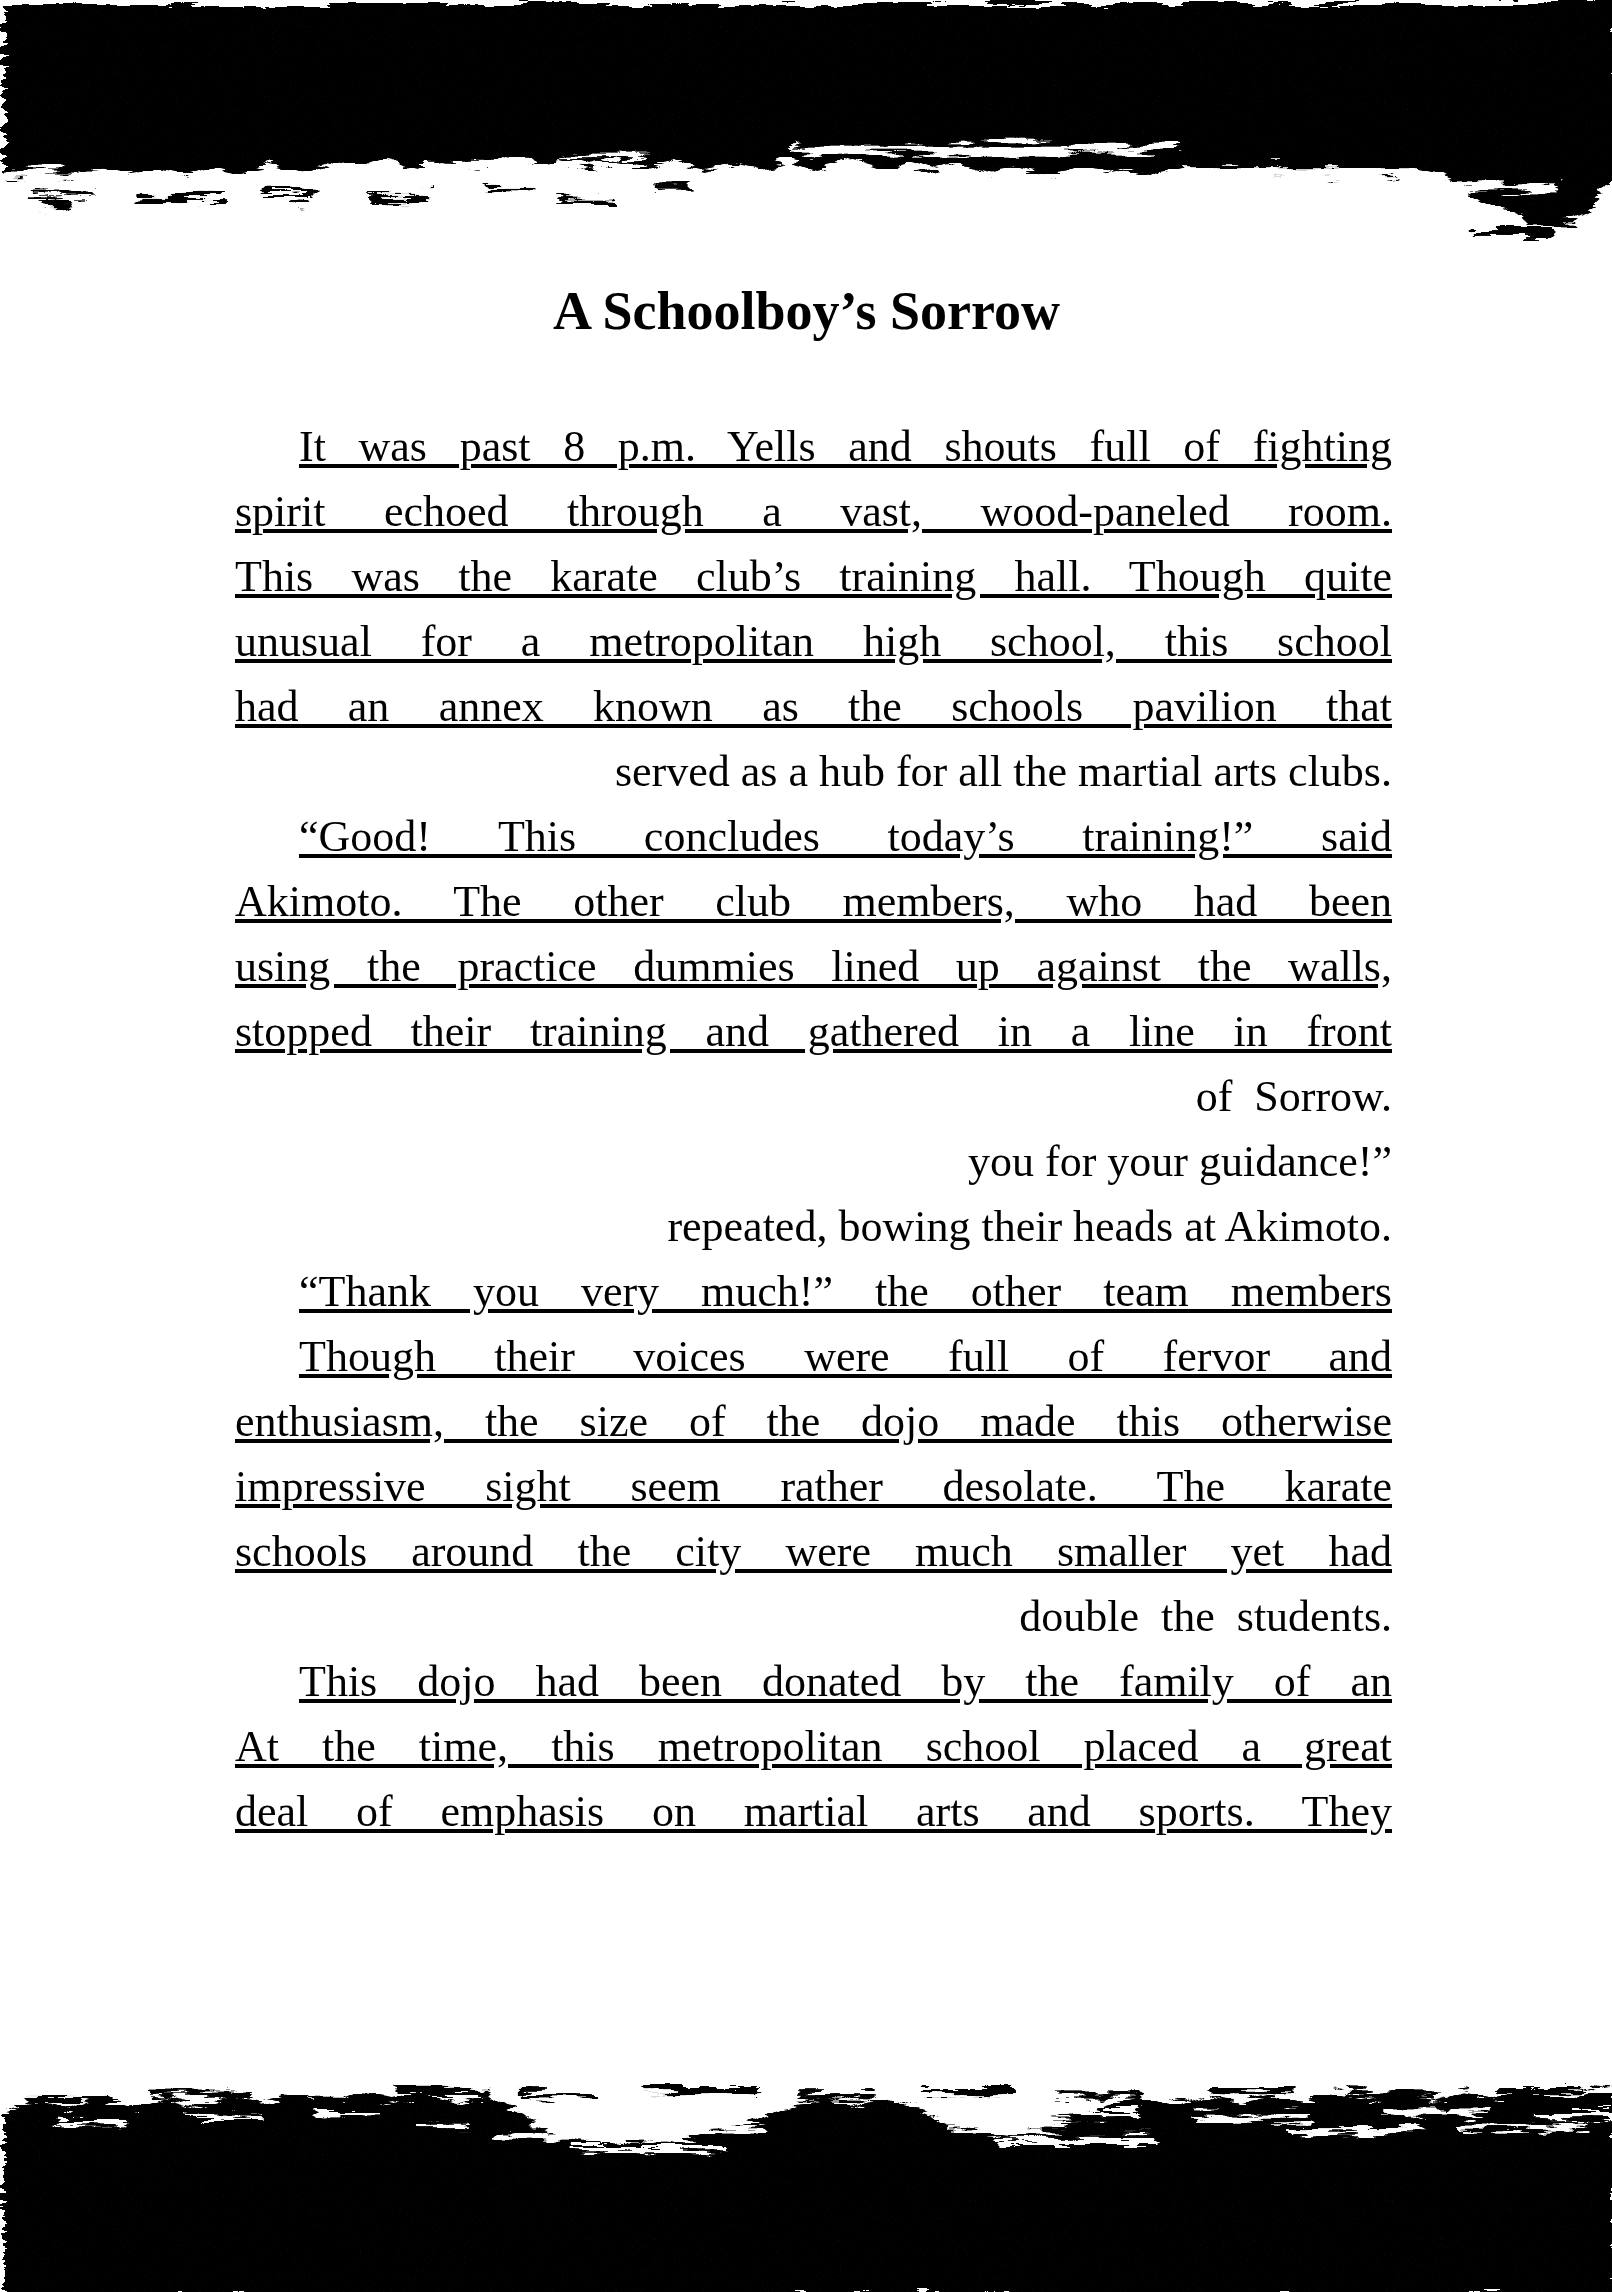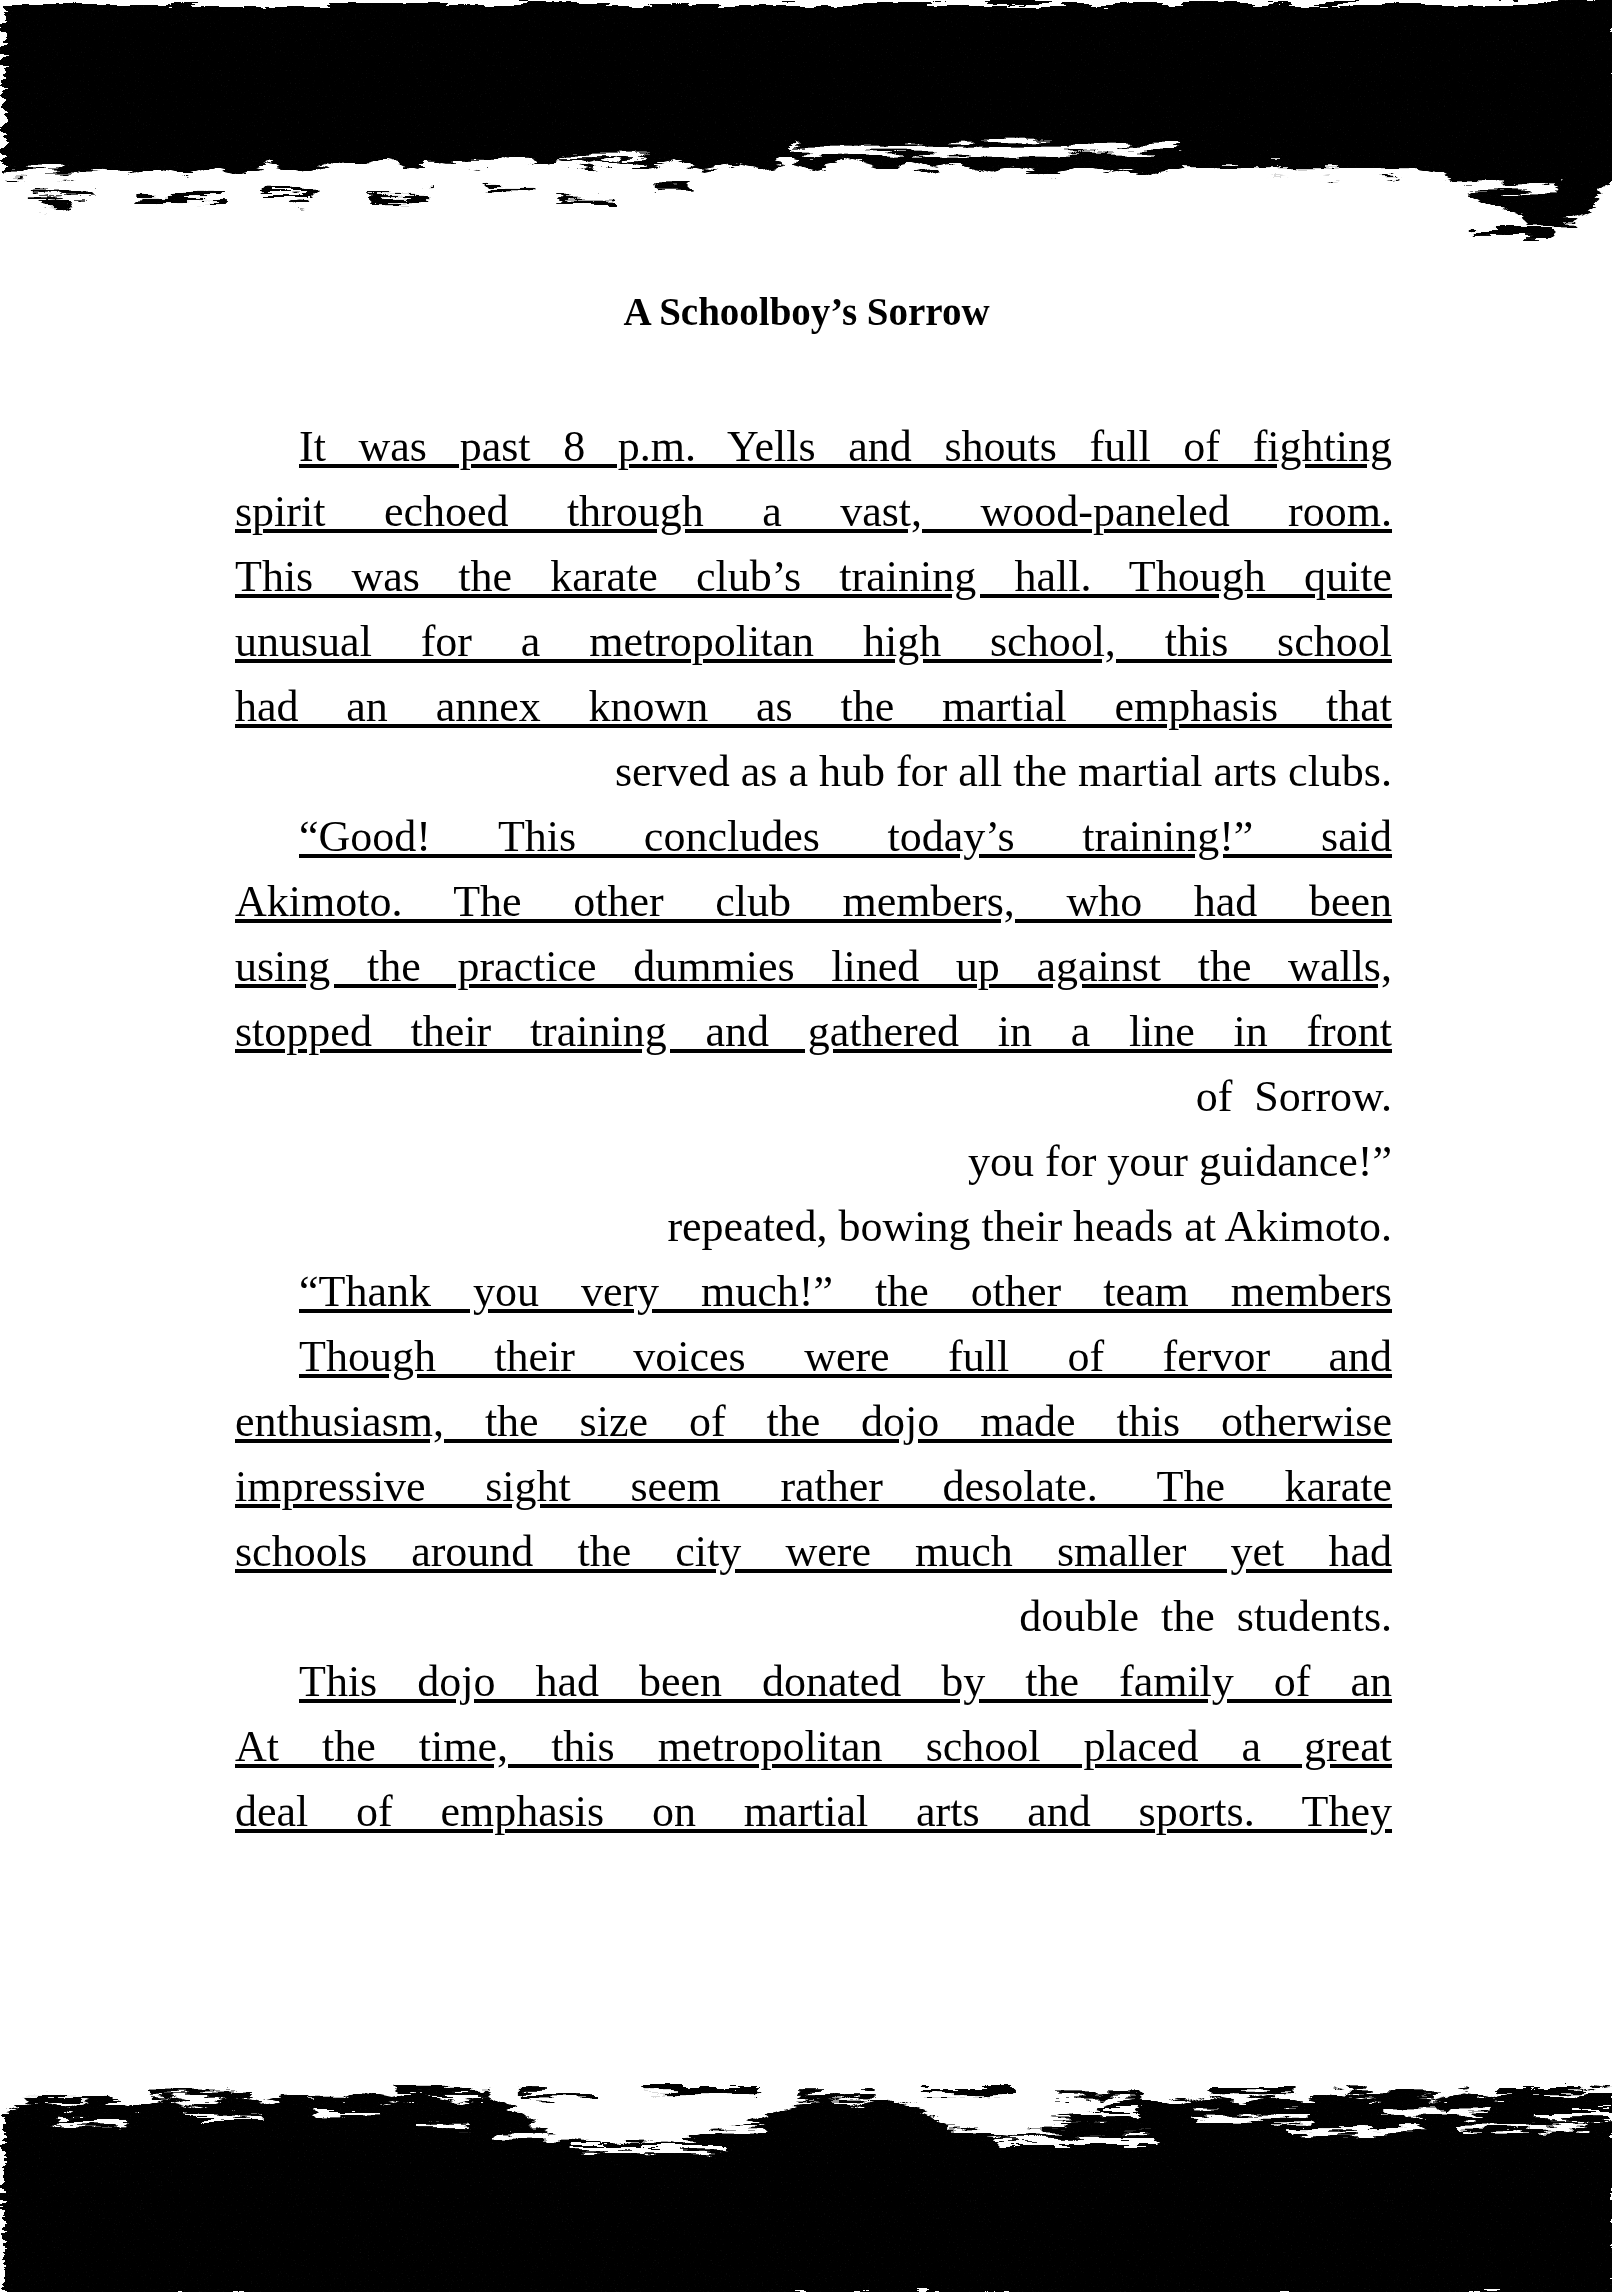--- a/index.html
+++ b/index.html
@@ -23,21 +23,21 @@
     bottom: 0; left: 0;
     width: 1613px; height: 210px;
     display: block;
   }
   .title {
     position: absolute;
     top: 279px; left: 0;
     width: 100%;
     margin: 0;
     text-align: center;
-    font-size: 39px;
+    font-size: 54px;
     line-height: 65px;
     font-weight: 700;
     letter-spacing: 0px;
   }
   .content {
     position: absolute;
     top: 414px;
     left: 235px;
     width: 1157px;
     font-size: 44px;
@@ -108,21 +108,21 @@
     <rect x="0" y="0" width="1801" height="235" filter="url(#speckleA)" opacity="0.16"></rect>
   </svg>
 
   <h1 class="title">A Schoolboy’s Sorrow</h1>
 
   <div class="content" id="content">
       <div class="line first jl">It was past 8 p.m. Yells and shouts full of fighting</div>
       <div class="line jl">spirit echoed through a vast, wood-paneled room.</div>
       <div class="line jl">This was the karate club’s training hall. Though quite</div>
       <div class="line jl">unusual for a metropolitan high school, this school</div>
-      <div class="line jl">had an annex known as the martial emphasis that</div>
+      <div class="line jl">had an annex known as the schools pavilion that</div>
       <div class="line">served as a hub for all the martial arts clubs.</div>
       <div class="line first jl">“Good! This concludes today’s training!” said</div>
       <div class="line jl">Akimoto. The other club members, who had been</div>
       <div class="line jl">using the practice dummies lined up against the walls,</div>
       <div class="line jl">stopped their training and gathered in a line in front</div>
       <div class="line">of  Sorrow.</div>
       <div class="line">you for your guidance!”</div>
       <div class="line">repeated, bowing their heads at Akimoto.</div>
       <div class="line first jl">“Thank you very much!” the other team members</div>
       <div class="line first jl">Though their voices were full of fervor and</div>

